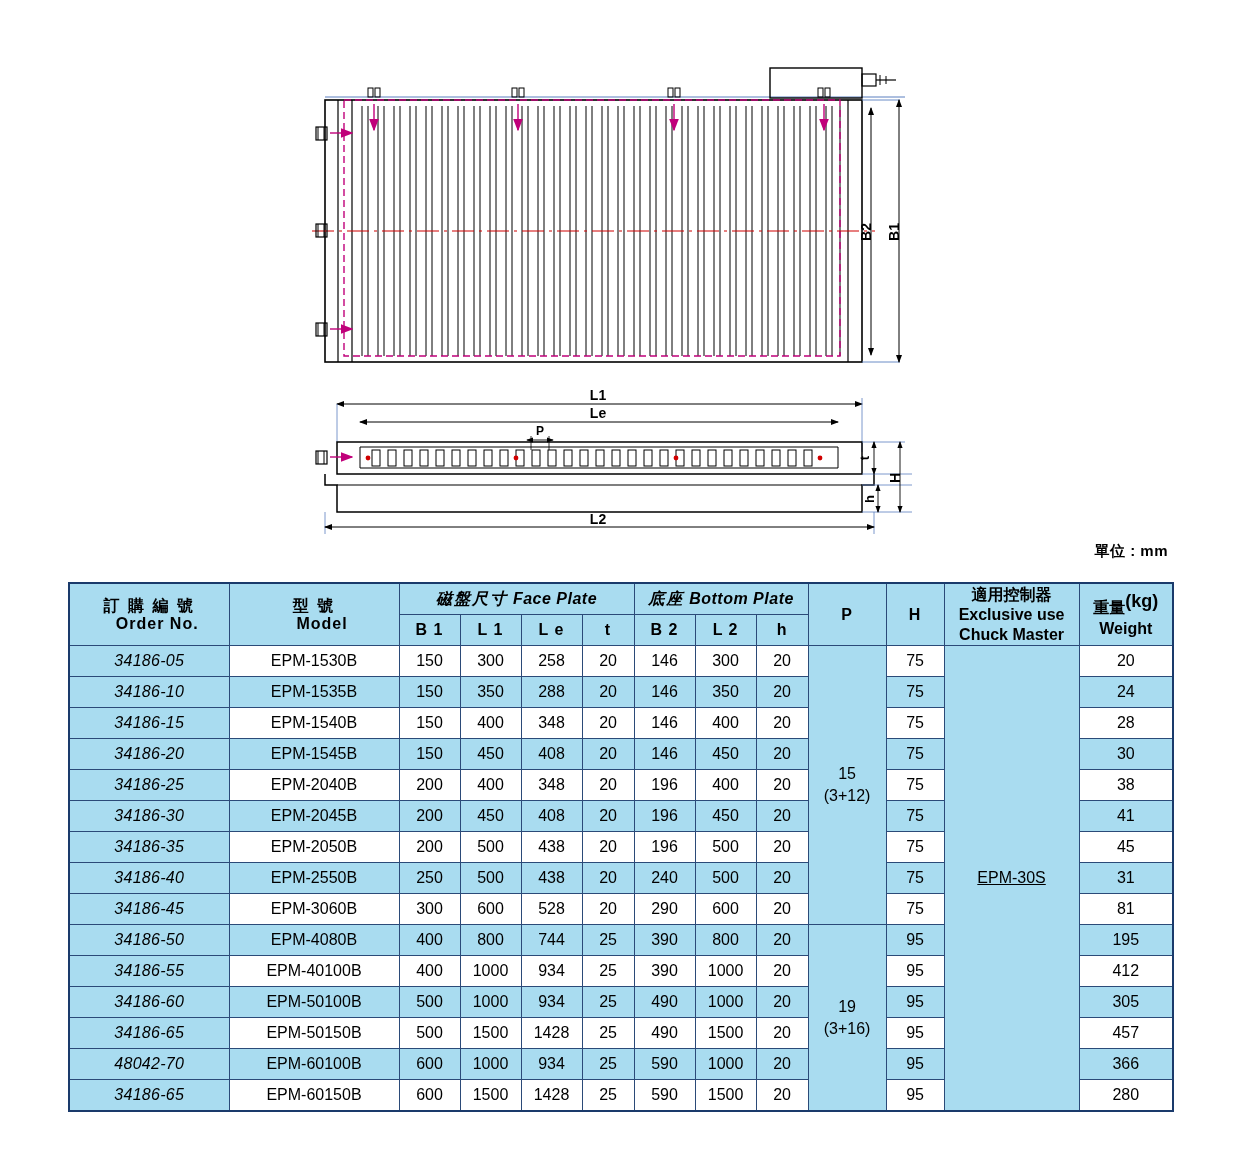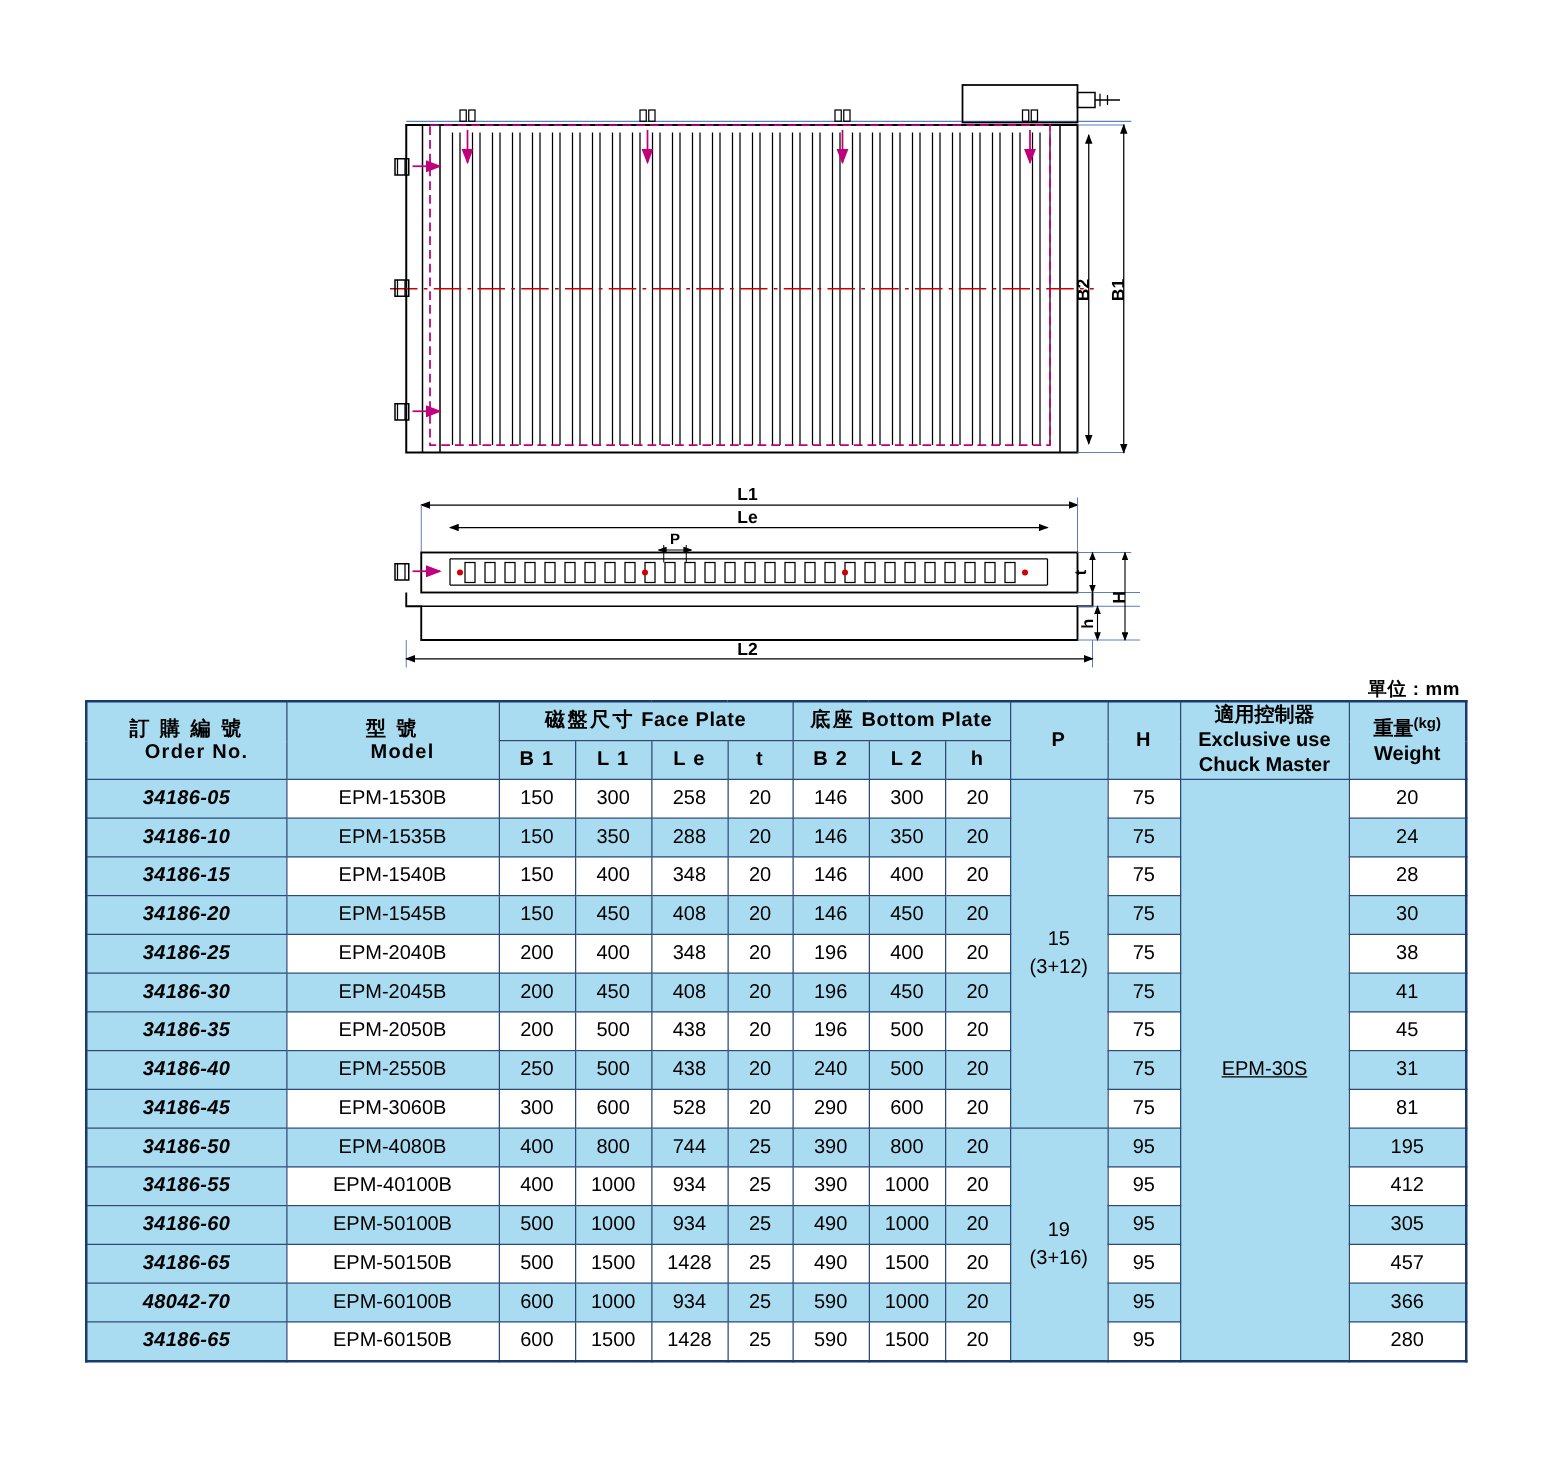--- a/index.html
+++ b/index.html
@@ -12,21 +12,21 @@
   }
   
   #drawing{position:absolute;left:0;top:0;width:1240px;height:560px;}
   
   .unit-note{
     position:absolute;right:72px;top:542px;
     font-size:15px;font-weight:bold;letter-spacing:0.5px;
   }
   
   .table-wrap{
-    position:absolute;left:68px;top:560px;width:940px;
+    position:absolute;left:68px;top:582px;width:940px;
   }
   table.spec{
     border-collapse:collapse;
     table-layout:fixed;
     width:1104px;
     border:2px solid #1a3a6b;
   }
   table.spec td, table.spec th{
     border:1px solid #2b4a78;
     text-align:center;
@@ -36,36 +36,36 @@
     height:30px;
   }
   thead td{
     font-weight:bold;
     line-height:1.12;
   }
   .hd-cn{font-size:16px;letter-spacing:2px;}
   .hd-en{font-size:16px;letter-spacing:1px;margin-left:16px;}
   .hd-small{font-size:13px;line-height:1.25;}
   .sub-th{font-weight:bold;font-size:17px;letter-spacing:1px;}
-  .grp{font-size:15px;letter-spacing:0.5px;font-weight:bold;}
+  .grp{font-size:15px;letter-spacing:0.5px;font-weight:bold;font-style:italic;}
   .grp .cn{letter-spacing:2px;}
   td.order{
-    font-style:italic;font-weight:bold;font-size:18px;letter-spacing:0.3px;margin-top:16px;
+    font-style:italic;font-weight:normal;font-size:18px;letter-spacing:0.3px;margin-top:16px;
   }
   td.model{font-size:17px;}
   td.num{font-size:17px;}
   td.p-cell{font-size:17px;line-height:1.35;}
   td.cm-cell{font-size:17px;text-decoration:underline;}
   .row-alt td{background:#a9dcf0;}
   .row-norm td{background:#ffffff;}
   td.tint{background:#a9dcf0 !important;}
   td.white{background:#ffffff !important;}
   thead td{background:#a9dcf0;}
   .two-line{display:block;}
-  .kg{font-size:12px;vertical-align:super;text-align:right;}
+  .kg{font-size:18px;vertical-align:super;text-align:right;}
 </style>
 </head>
 <body>
 
 <div id="drawing">
 <svg width="1240" height="560" viewBox="0 0 1240 560" xmlns="http://www.w3.org/2000/svg">
   <defs>
     <marker id="ah" markerWidth="8" markerHeight="6" refX="7" refY="3" orient="auto">
       <path d="M0,0 L8,3 L0,6 z" fill="#000"></path>
     </marker>

